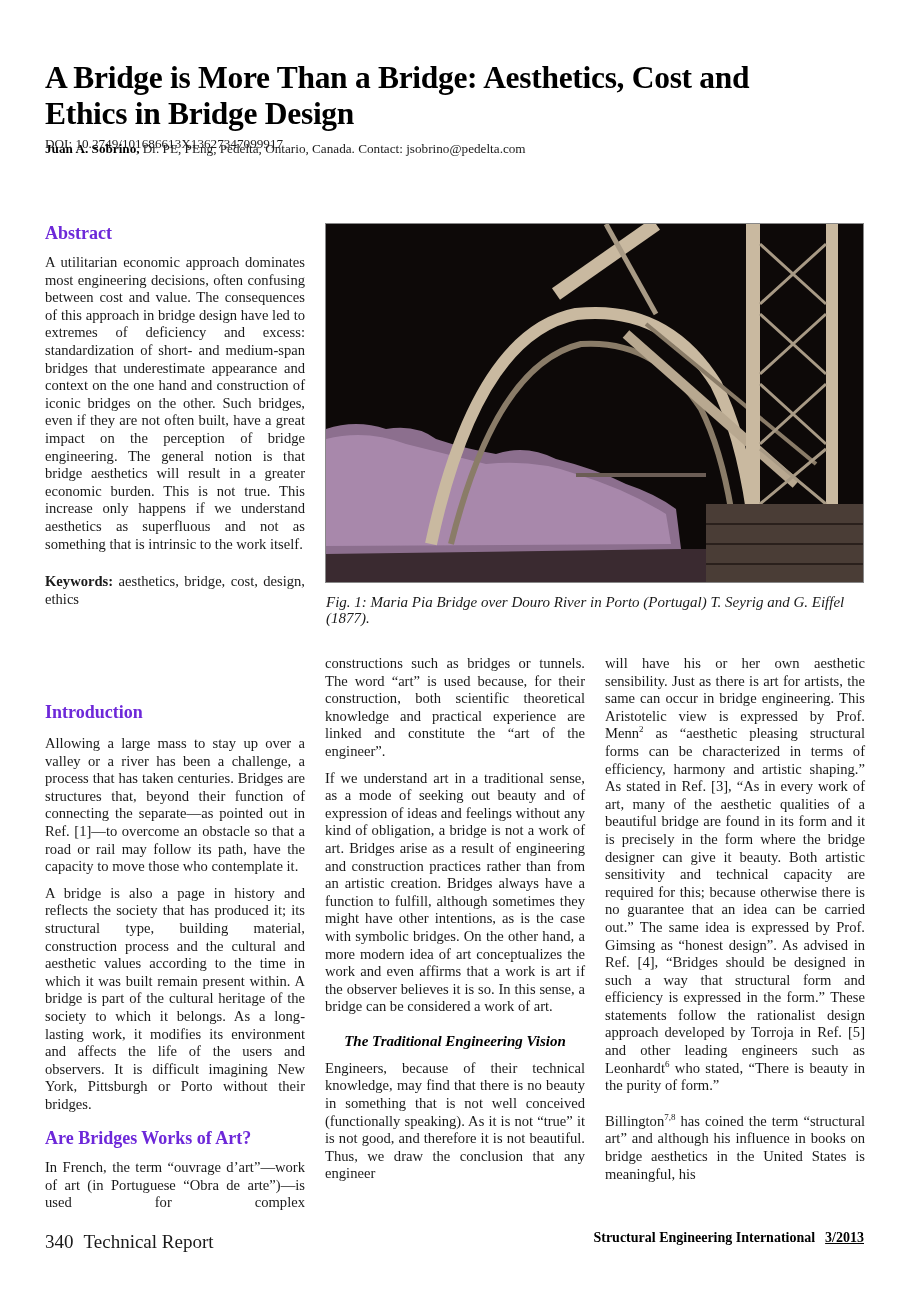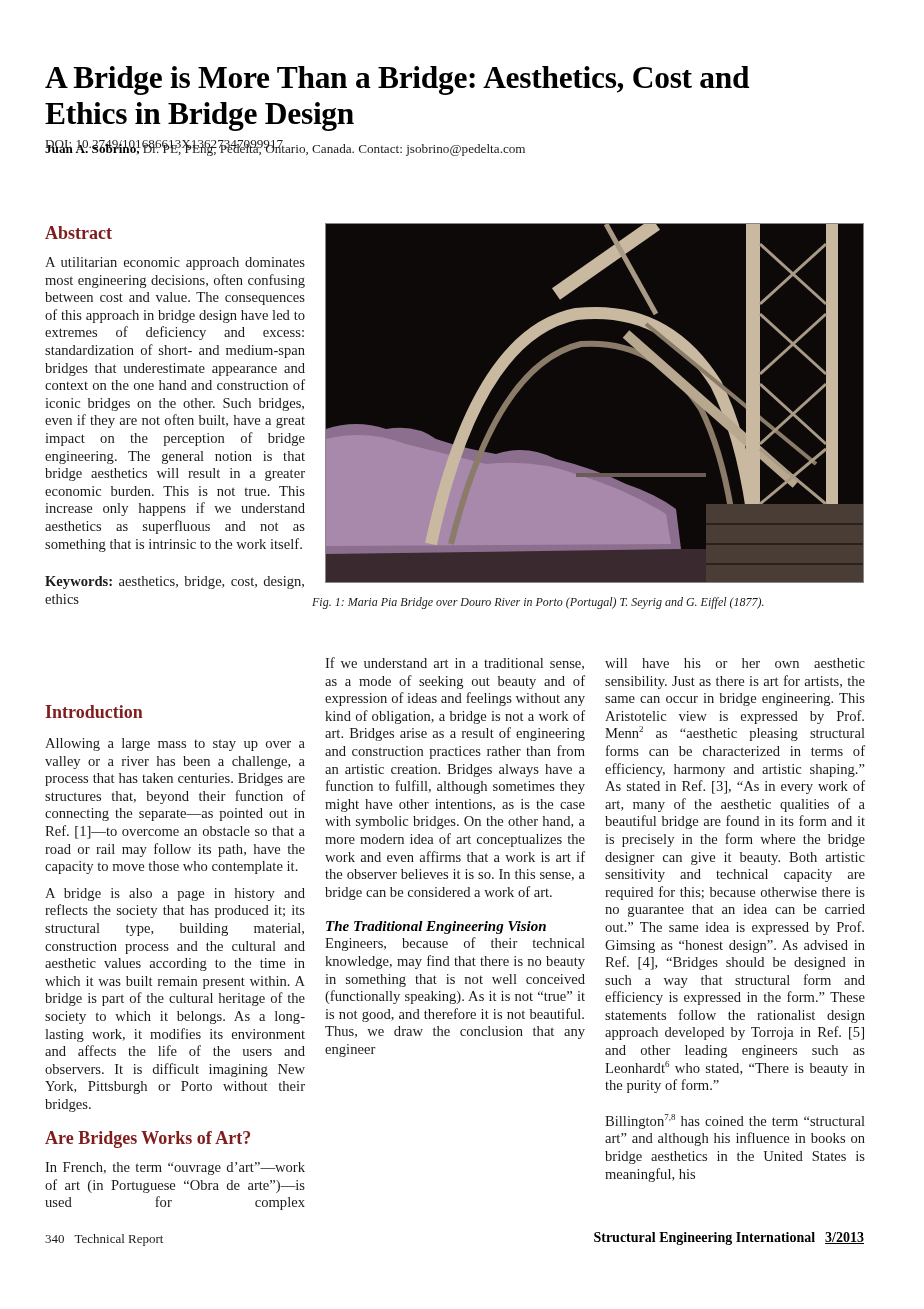--- a/index.html
+++ b/index.html
@@ -19,37 +19,37 @@
   .doi { position: absolute; left: 45px; top: 135px; font-size: 13.2px; line-height: 18px; }
 
   .col { position: absolute; width: 260px; font-size: 14.6px; line-height: 17.6px; }
   .col p { margin: 0 0 9px 0; text-align: justify; hyphens: manual; }
   .col1 { left: 45px; }
   .col2 { left: 325px; }
   .col3 { left: 605px; }
 
   h2.sec {
     font-family: "Liberation Serif", serif; font-weight: bold; font-size: 18px;
-    margin: 0; line-height: 22px; color: #7f1d1d;
+    margin: 0; line-height: 22px; color: #6d28d9;
   }
   h3.subsec {
     font-family: "Liberation Serif", serif; font-weight: bold; font-style: italic;
     font-size: 15px; margin: 0; line-height: 18px; color: #000;
   }
   .kw b { font-weight: bold; }
 
   .figure {
     position: absolute; left: 325px; top: 223px; width: 539px; height: 360px;
     background: #0d0908; border: 1px solid #888; box-sizing: border-box; overflow: hidden;
   }
   .figcap {
-    position: absolute; left: 312px; top: 594px; width: 540px;
-    font-style: italic; font-size: 12px; line-height: 16px;
+    position: absolute; left: 326px; top: 594px; width: 540px;
+    font-style: italic; font-size: 15px; line-height: 16px;
   }
-  .footer-left { position: absolute; left: 45px; top: 1231px; font-size: 13px; }
+  .footer-left { position: absolute; left: 45px; top: 1231px; font-size: 19px; }
   .footer-right {
     position: absolute; right: 60px; top: 1230px; font-size: 14px; font-weight: bold; color: #000;
   }
   .footer-right span + span { margin-left: 10px; text-decoration: underline; }
   .footer-left span + span { margin-left: 10px; }
   sup { font-size: 9px; line-height: 0; }
 </style>
 </head>
 <body>
 
@@ -102,22 +102,23 @@
     <rect x="500" y="0" width="12" height="290" fill="#c9b9a0"></rect>
     <path d="M434 20 L500 80 M500 20 L434 80 M434 90 L500 150 M500 90 L434 150 M434 160 L500 220 M500 160 L434 220 M434 225 L500 280 M500 225 L434 280" stroke="#a89a85" stroke-width="3"></path>
 
     <rect x="380" y="280" width="159" height="80" fill="#4a3d36"></rect>
     <path d="M380 300 H539 M380 320 H539 M380 340 H539" stroke="#2a201c" stroke-width="2"></path>
   </svg>
 </div>
 <div class="figcap">Fig. 1: Maria Pia Bridge over Douro River in Porto (Portugal) T. Seyrig and G. Eiffel (1877).</div>
 
 <div class="col col2" style="top:655px;">
+  <p>constructions such as bridges or tunnels. The word “art” is used because, for their construction, both scientific theoretical knowledge and practical experience are linked and constitute the “art of the engineer”.</p>
   <p style="margin-bottom:16px;">If we understand art in a traditional sense, as a mode of seeking out beauty and of expression of ideas and feelings without any kind of obligation, a bridge is not a work of art. Bridges arise as a result of engineering and construction practices rather than from an artistic creation. Bridges always have a function to fulfill, although sometimes they might have other intentions, as is the case with symbolic bridges. On the other hand, a more modern idea of art conceptualizes the work and even affirms that a work is art if the observer believes it is so. In this sense, a bridge can be considered a work of art.</p>
-  <h3 class="subsec" style="">The Traditional Engineering Vision</h3>
+  <h3 class="subsec" style="margin-bottom:10px;text-align:center;">The Traditional Engineering Vision</h3>
   <p>Engineers, because of their technical knowledge, may find that there is no beauty in something that is not well conceived (functionally speaking). As it is not “true” it is not good, and therefore it is not beautiful. Thus, we draw the conclusion that any engineer</p>
 </div>
 
 <div class="col col3" style="top:655px;">
   <p style="margin-bottom:18px;"><span>will have his or her own aesthetic sensibility. Just as there is art for artists, the same can occur in bridge engineering. This Aristotelic view is expressed by Prof. Menn</span><sup>2</sup><span> as “aesthetic pleasing structural forms can be characterized in terms of efficiency, harmony and artistic shaping.” As stated in Ref. [3], “As in every work of art, many of the aesthetic qualities of a beautiful bridge are found in its form and it is precisely in the form where the bridge designer can give it beauty. Both artistic sensitivity and technical capacity are required for this; because otherwise there is no guarantee that an idea can be carried out.” The same idea is expressed by Prof. Gimsing as “honest design”. As advised in Ref. [4], “Bridges should be designed in such a way that structural form and efficiency is expressed in the form.” These statements follow the rationalist design approach developed by Torroja in Ref. [5] and other leading engineers such as Leonhardt</span><sup>6</sup><span> who stated, “There is beauty in the purity of form.”</span></p>
   <p><span>Billington</span><sup>7,8</sup><span> has coined the term “structural art” and although his influence in books on bridge aesthetics in the United States is meaningful, his</span></p>
 </div>
 
 <div class="footer-left">
   <span>340</span><span>Technical Report</span>

